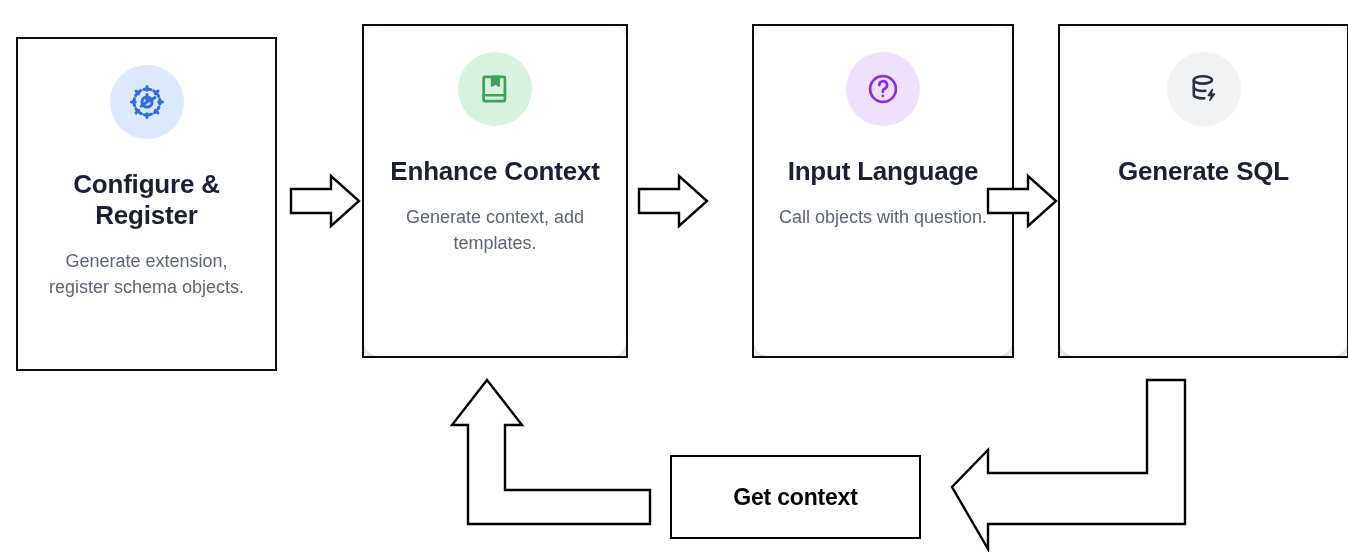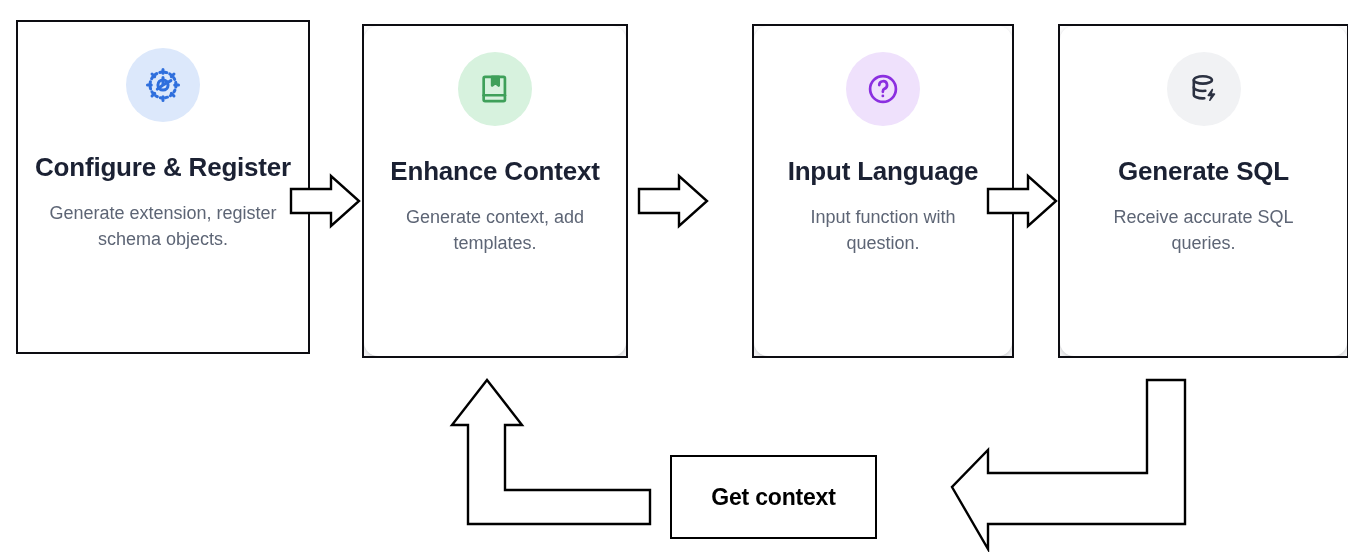--- a/index.html
+++ b/index.html
@@ -106,21 +106,21 @@
     stroke: #000000;
     stroke-width: 2.4;
     stroke-linejoin: miter;
   }
 </style>
 </head>
 <body>
 
 <div id="stage">
 
-  <div class="card" style="left:16px; top:20px; width:294px; height:334px;">
+  <div class="card" style="left:16px; top:37px; width:261px; height:334px;">
     <div class="card-inner">
       <div class="icon-circle" style="background:#dce8fb;">
         <span>
           <svg width="38" height="38" viewBox="0 0 24 24" fill="none" stroke="#2f6fdd" stroke-width="1.9" stroke-linecap="round" stroke-linejoin="round">
             <circle cx="12" cy="12" r="3.2"></circle>
             <path d="M12 2.2v2.4M12 19.4v2.4M21.8 12h-2.4M4.6 12H2.2
                      M18.93 5.07l-1.7 1.7M6.77 17.23l-1.7 1.7
                      M18.93 18.93l-1.7-1.7M6.77 6.77l-1.7-1.7"></path>
             <path d="M12 12 L17 9.2M12 12 L8.4 14.6M12 12 L12 7.2"></path>
             <circle cx="12" cy="12" r="8.2" stroke-dasharray="1.3 2.0"></circle>
@@ -153,42 +153,41 @@
       <div class="icon-circle" style="background:#efe1fc;">
         <span>
           <svg width="36" height="36" viewBox="0 0 24 24" fill="none" stroke="#8b2fe0" stroke-width="1.8" stroke-linecap="round" stroke-linejoin="round">
             <circle cx="12" cy="12" r="8.6"></circle>
             <path d="M9.5 9.4a2.6 2.6 0 1 1 3.4 2.5c-.7.3-1 .9-1 1.7v.3"></path>
             <circle cx="11.9" cy="16.6" r="0.95" fill="#8b2fe0" stroke="none"></circle>
           </svg>
         </span>
       </div>
       <div class="card-title">Input Language</div>
-      <div class="card-desc">Input function with question.</div>
+      <div class="card-desc">Call objects with question.</div>
     </div>
   </div>
 
   <div class="card rounded" style="left:1058px; top:24px; width:291px; height:334px;">
     <div class="card-inner">
       <div class="icon-circle" style="background:#f1f2f4;">
         <span>
           <svg width="34" height="34" viewBox="0 0 24 24" fill="none" stroke="#2b3141" stroke-width="1.8" stroke-linecap="round" stroke-linejoin="round">
             <ellipse cx="11.2" cy="5.6" rx="6.4" ry="2.6"></ellipse>
             <path d="M4.8 5.6v5.2c0 1.44 2.87 2.6 6.4 2.6 .6 0 1.2-.03 1.75-.1"></path>
             <path d="M4.8 10.8v5.2c0 1.44 2.87 2.6 6.4 2.6 .35 0 .7-.01 1.03-.03"></path>
             <path d="M17.9 12.4l-2.9 4.1h2.6l-1.5 3.4 3.3-4.3h-2.5z" fill="#2b3141" stroke="#2b3141" stroke-width="1.1"></path>
           </svg>
         </span>
       </div>
       <div class="card-title">Generate SQL</div>
-      <div class="card-desc">Receive accurate SQL queries.</div>
-    </div>
-  </div>
-
-  <div class="ctx-box" style="left:670px; top:455px; width:207px; height:84px;">
+    </div>
+  </div>
+
+  <div class="ctx-box" style="left:670px; top:455px; width:251px; height:84px;">
     <span class="ctx-label">Get context</span>
   </div>
 
   <svg id="arrows" viewBox="0 0 1348 552" width="1348" height="552">
 
     <polygon class="arrow-shape" points="291,189 331,189 331,176 359,201 331,226 331,213 291,213"></polygon>
 
     <polygon class="arrow-shape" points="639,189 679,189 679,176 707,201 679,226 679,213 639,213"></polygon>
 
     <polygon class="arrow-shape" points="988,189 1028,189 1028,176 1056,201 1028,226 1028,213 988,213"></polygon>

